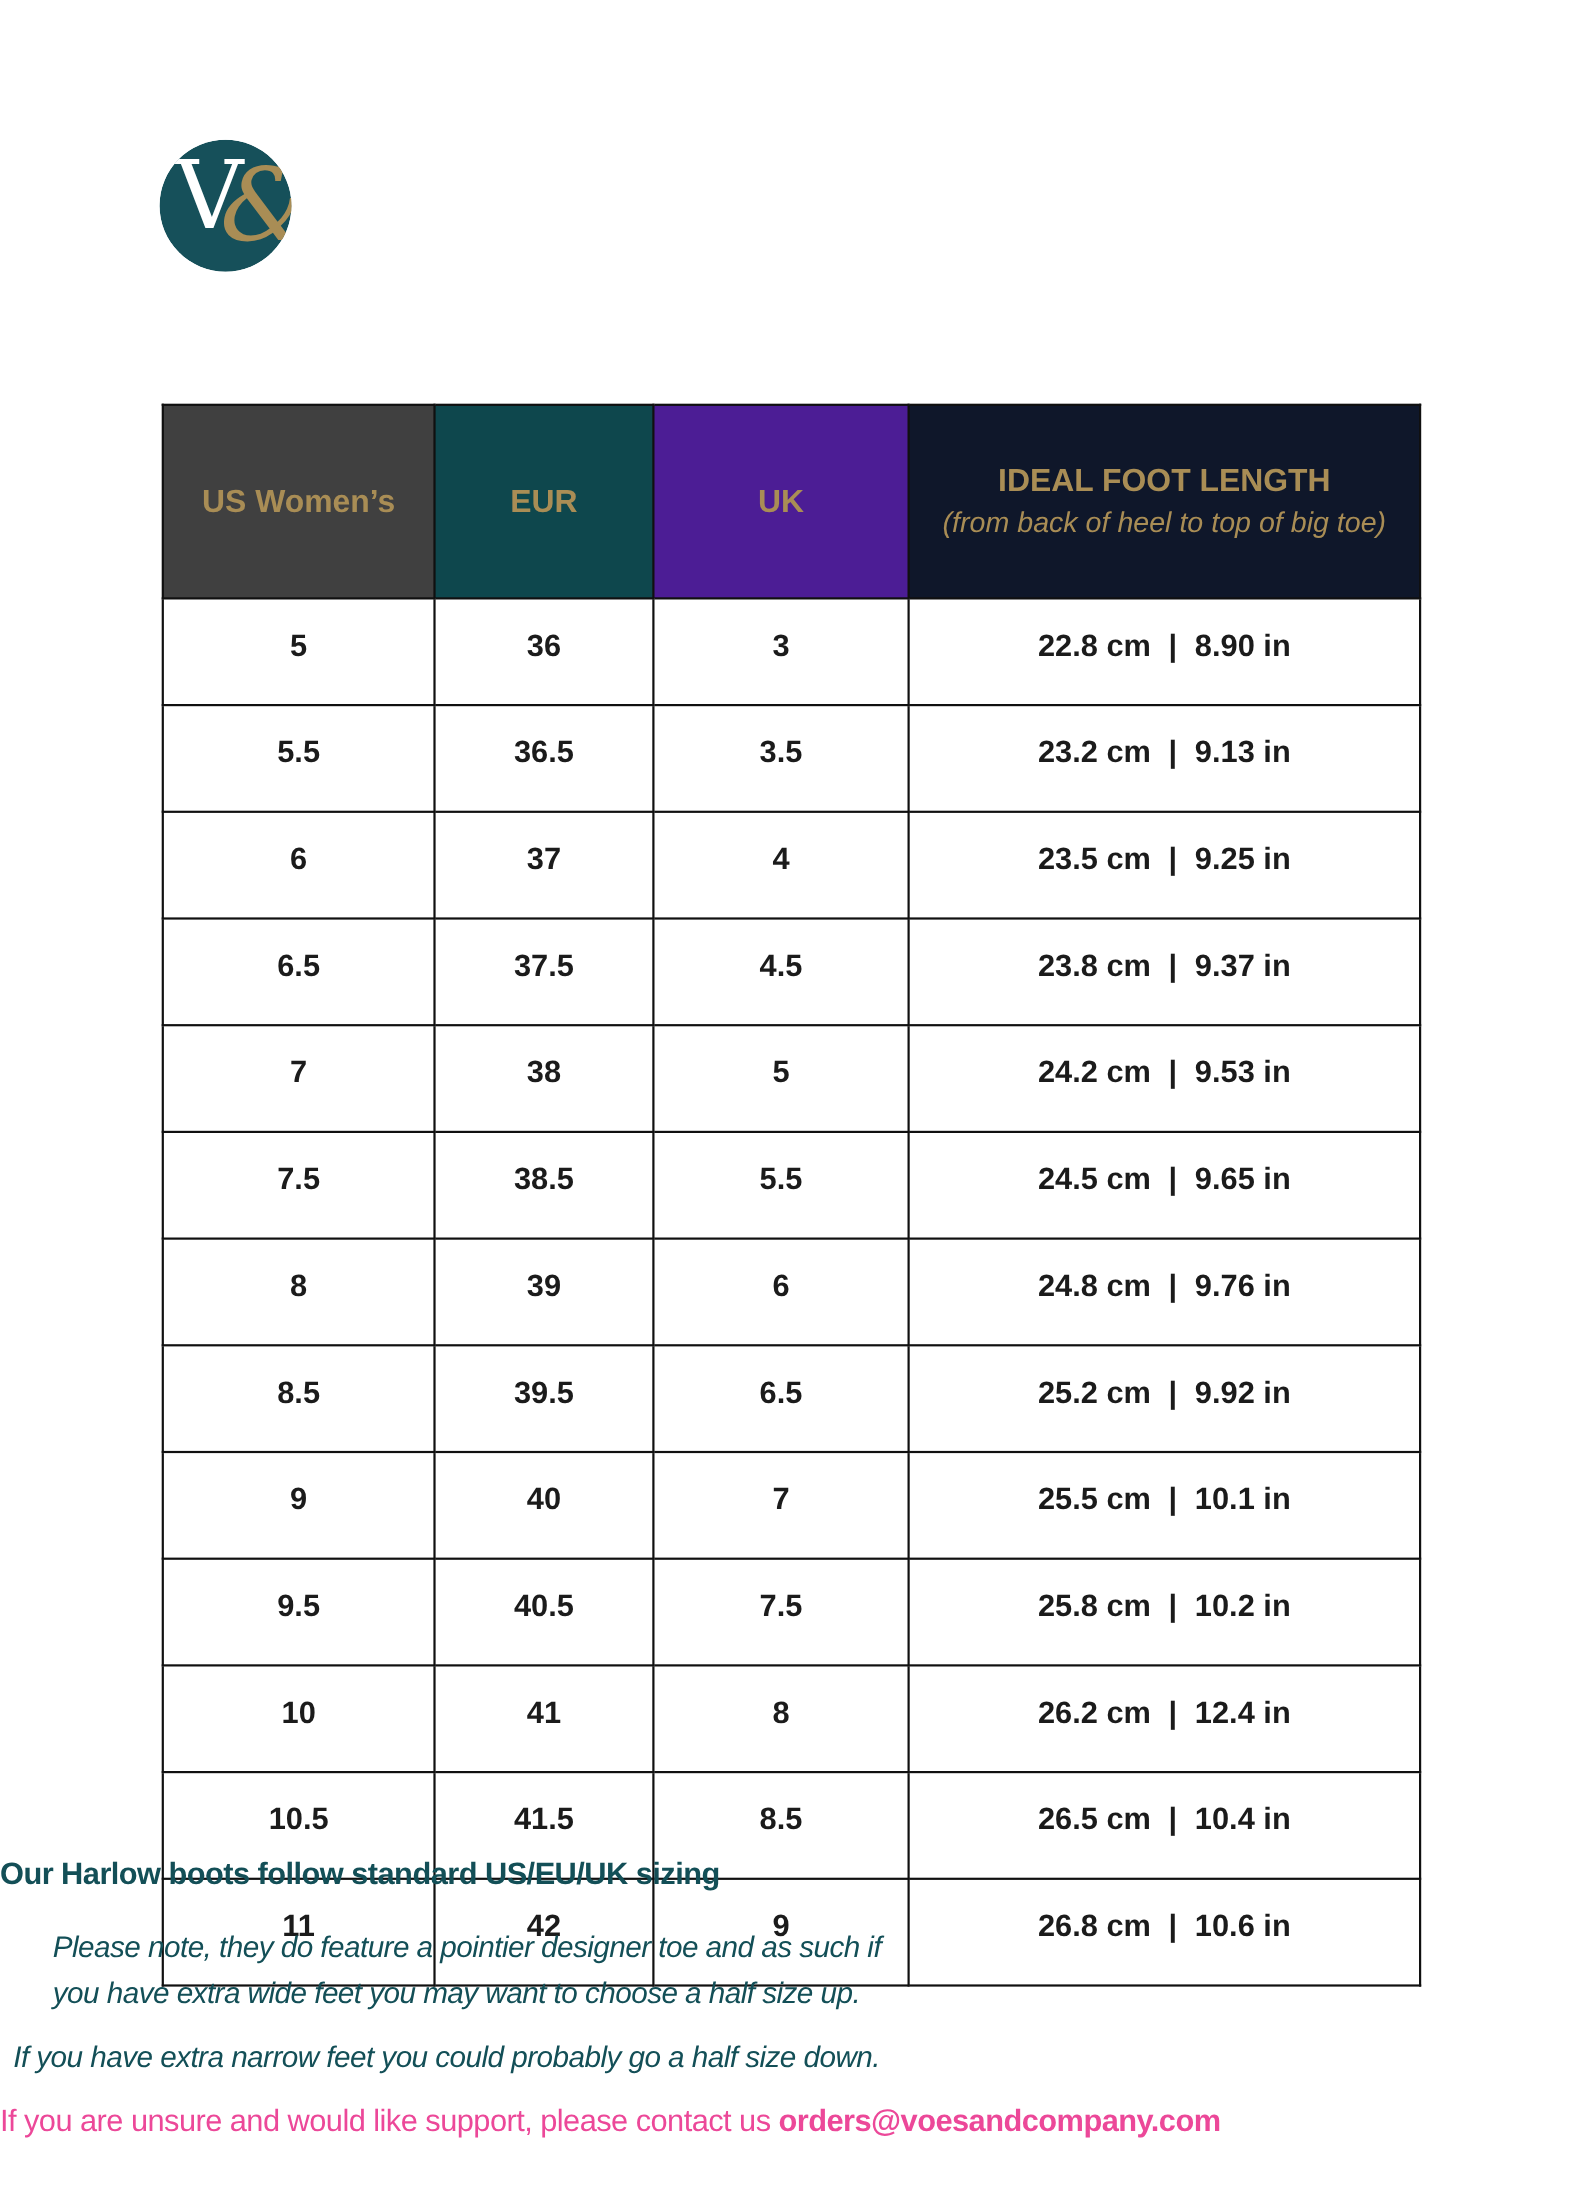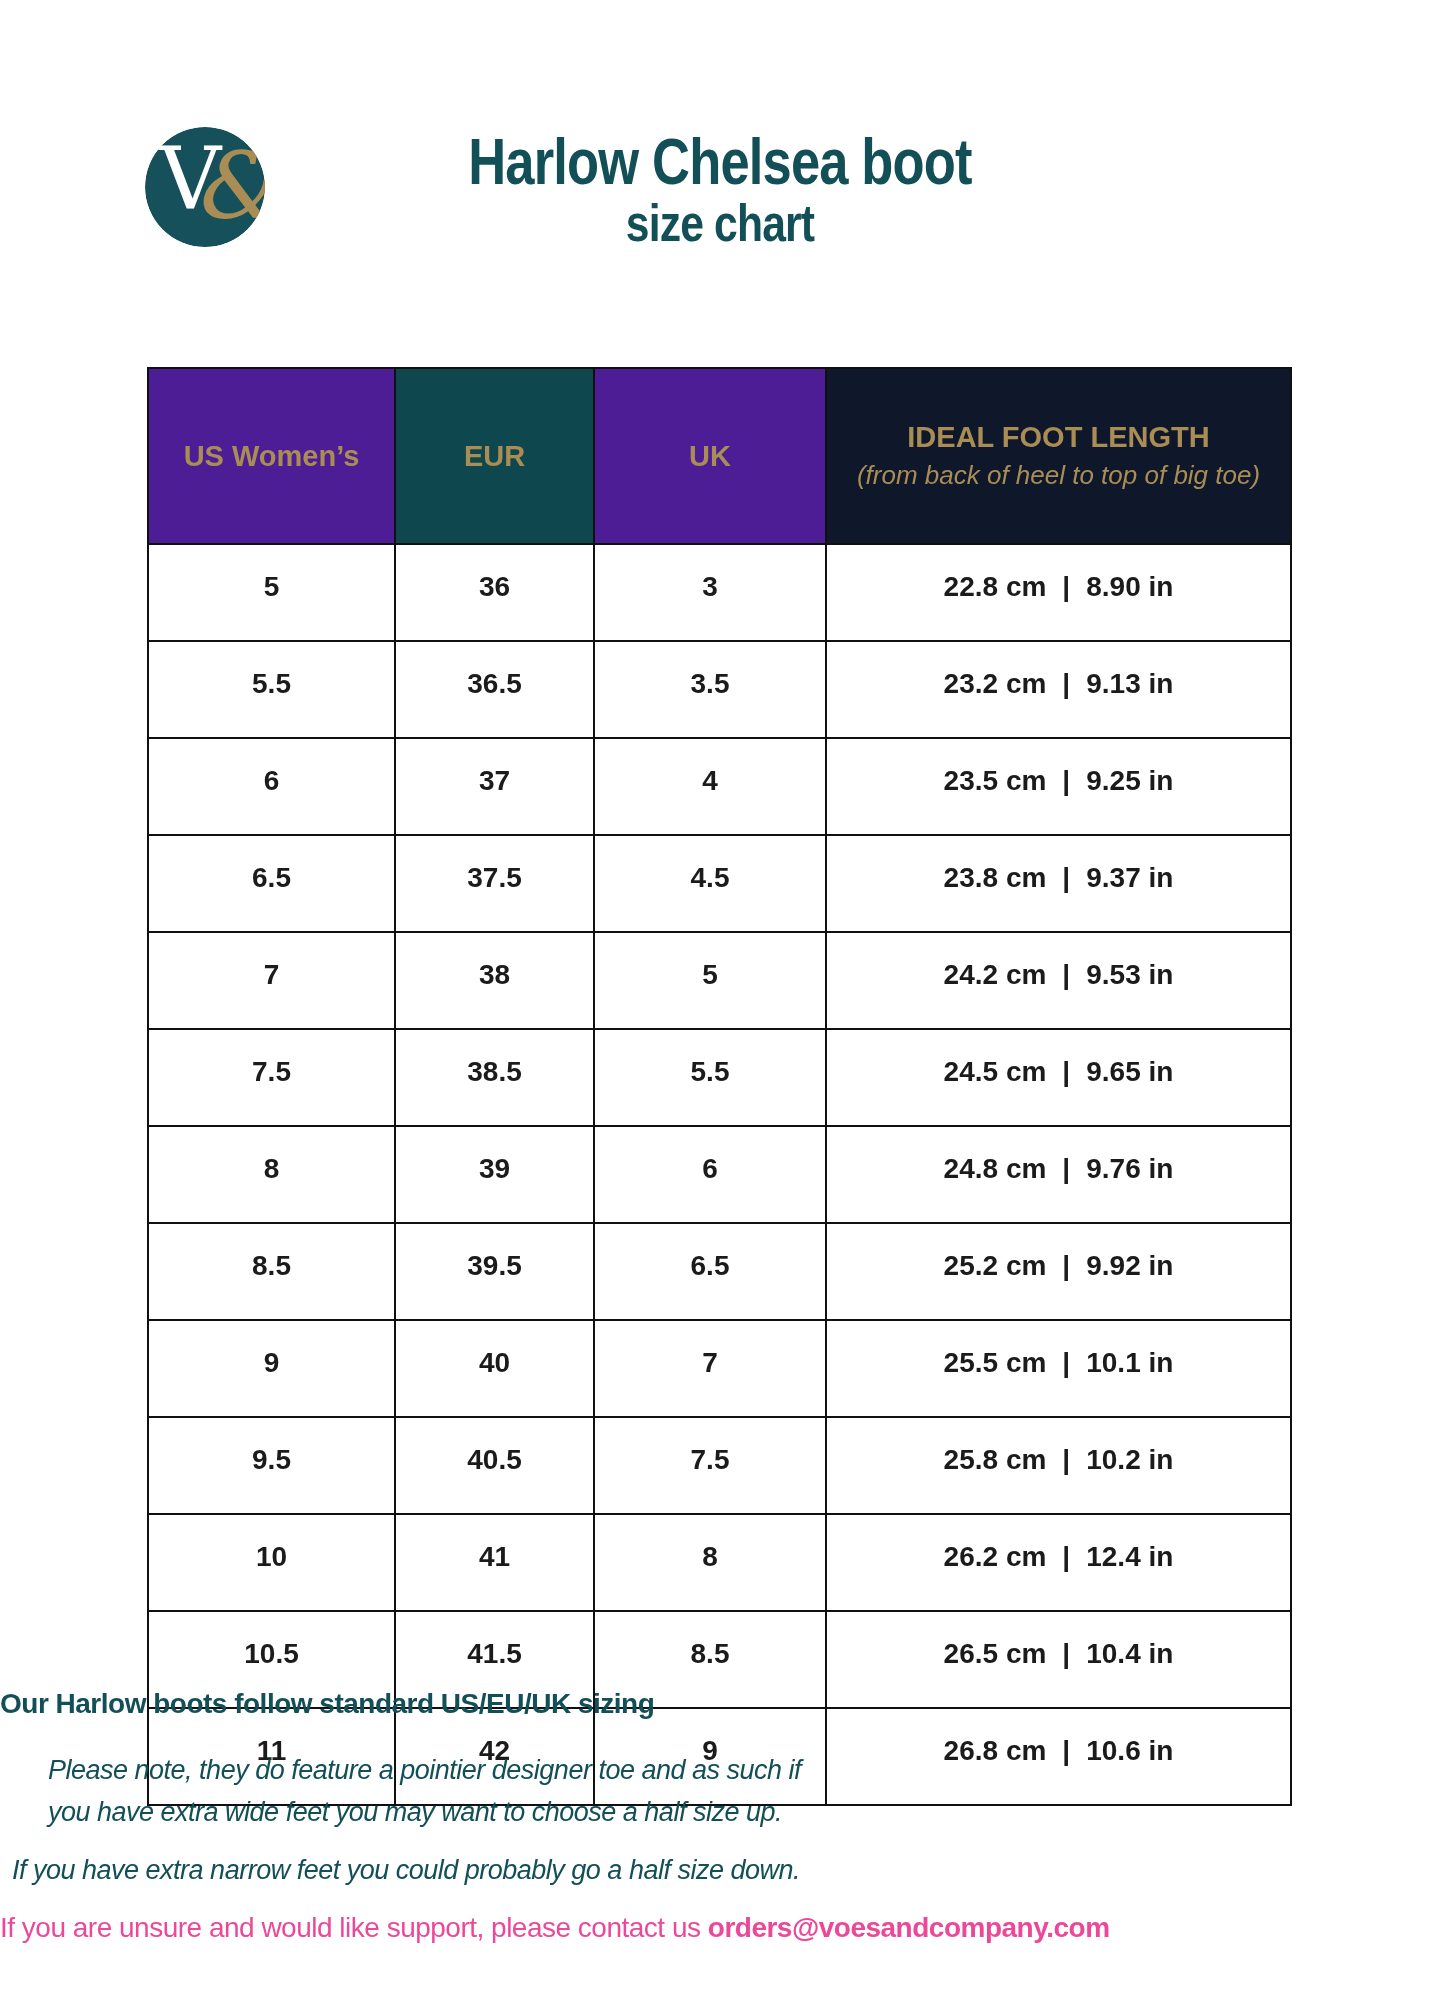--- a/index.html
+++ b/index.html
@@ -93,35 +93,31 @@
 <body>
 
 <div class="page">
 
   <div class="logo">
     <div class="circle" style="background: rgb(22, 80, 90);"></div>
     <span class="v" style="color: rgb(255, 255, 255);">V</span>
     <span class="amp" style="color: rgb(169, 141, 85);">&amp;</span>
   </div>
 
-  <div class="title-wrap" style="color: rgb(19, 79, 87);">
-    <span class="title-line1">Harlow Chelsea boot</span>
-    <span class="title-line2">size chart</span>
-  </div>
 
   <table class="size-chart">
     <colgroup>
         <col class="c1">
         <col class="c2">
         <col class="c3">
         <col class="c4">
       </colgroup>
     <thead>
       <tr>
-        <th style="background: #4c1d95; color: rgb(169, 141, 85);">US Women’s</th>
+        <th style="background: #404040; color: rgb(169, 141, 85);">US Women’s</th>
         <th style="background: rgb(14, 71, 77); color: rgb(169, 141, 85); margin-top: 48px;">EUR</th>
         <th style="background: #4c1d95; color: rgb(169, 141, 85);">UK</th>
         <th style="background: #0f172a; color: rgb(169, 141, 85);">
           <div class="fl-title">IDEAL FOOT LENGTH</div>
           <div class="fl-sub">(from back of heel to top of big toe)</div>
         </th>
       </tr>
     </thead>
     <tbody id="table-body">
         <tr>

